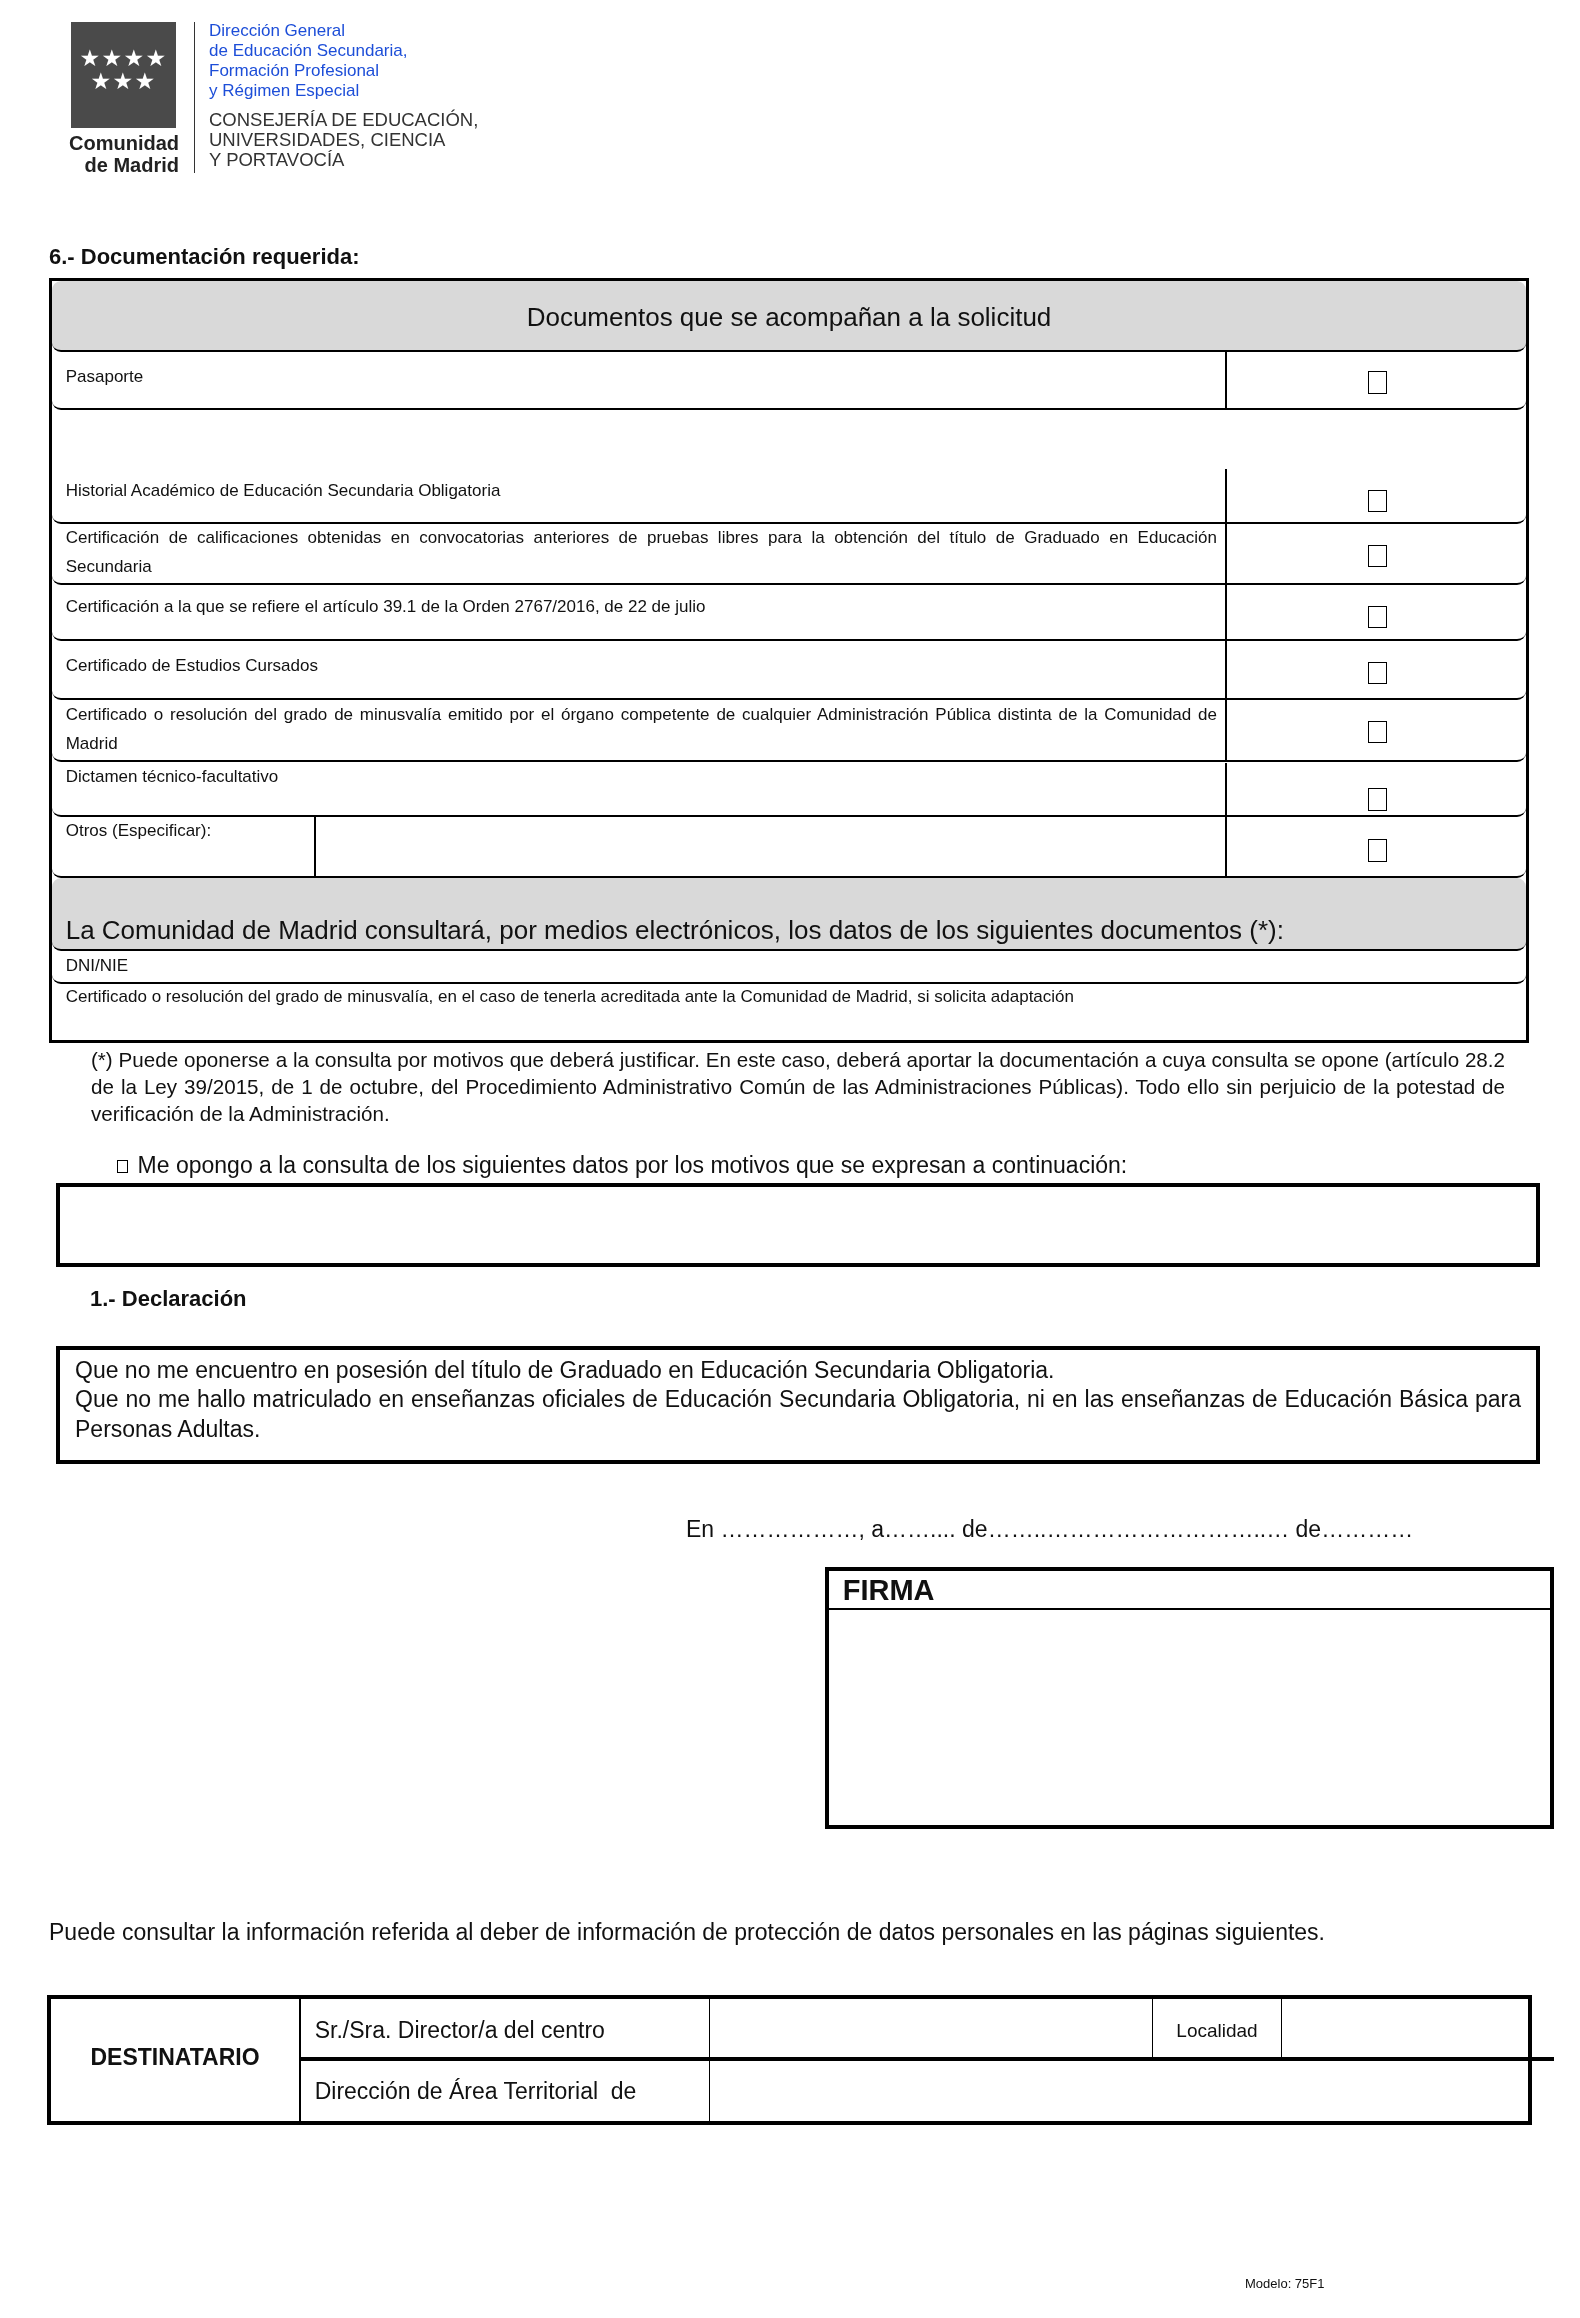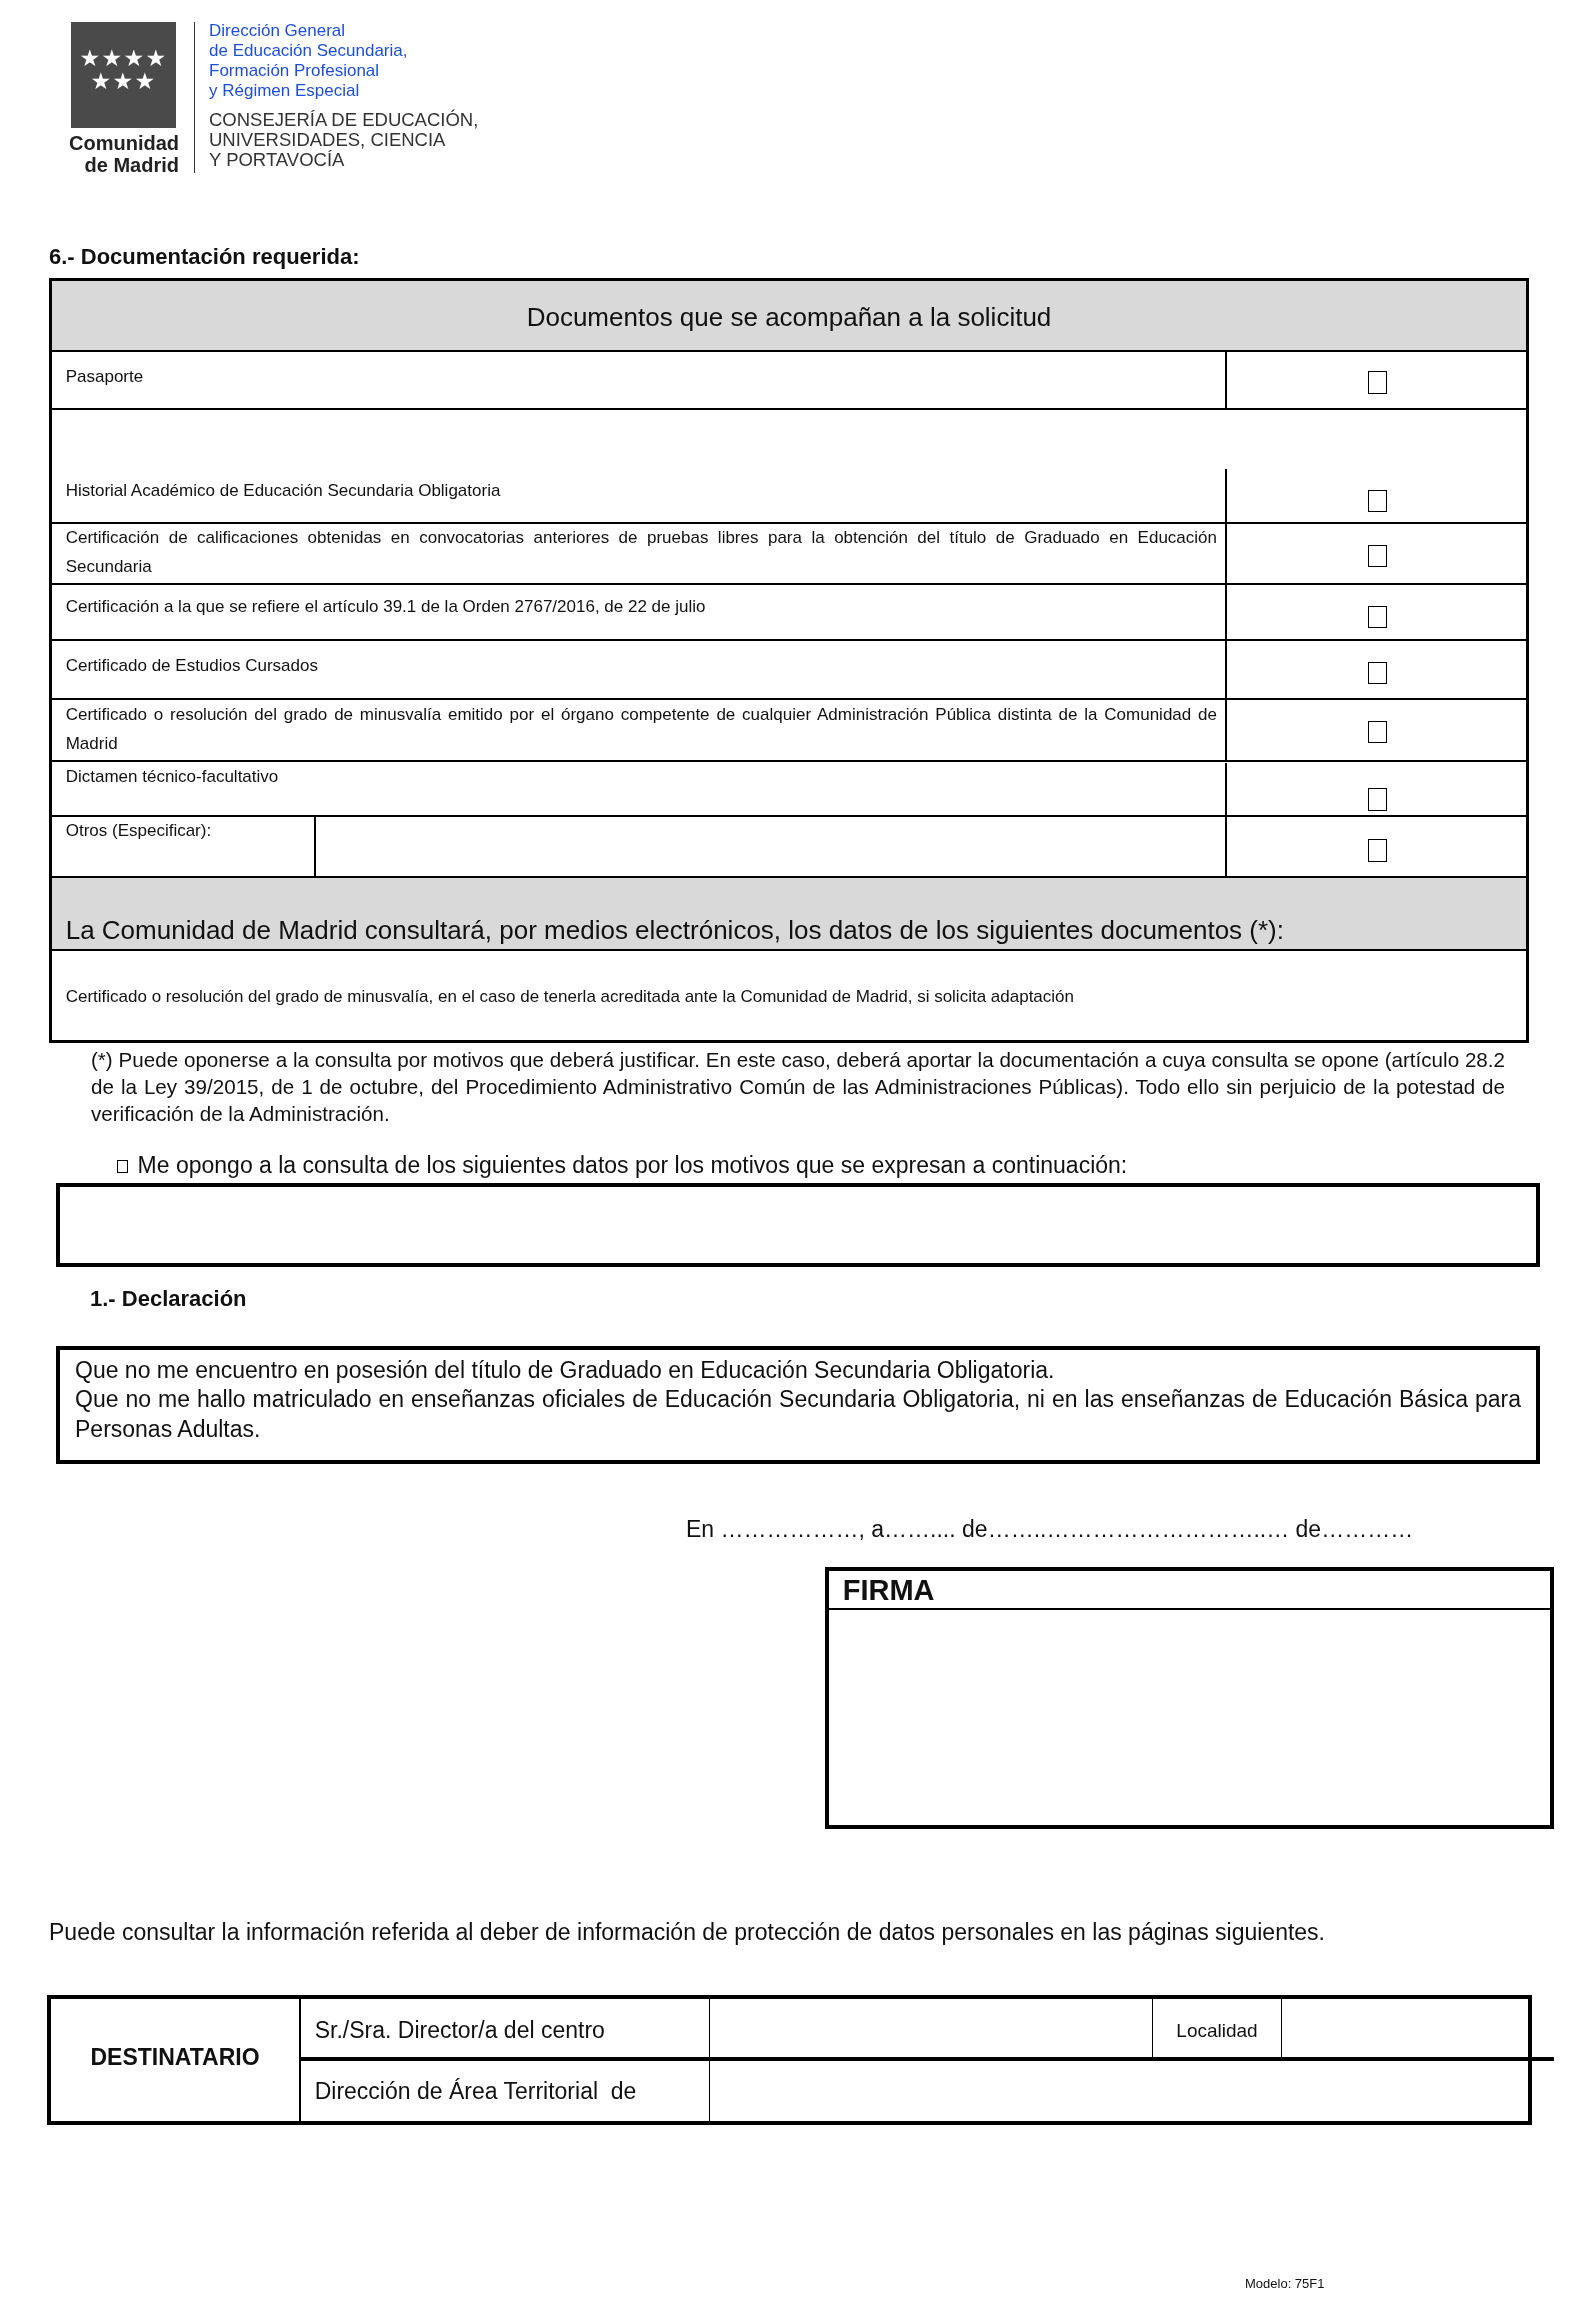--- a/index.html
+++ b/index.html
@@ -9,21 +9,21 @@
   
   #logo-box { left:71px; top:22px; width:105px; height:106px; background:#4a4a4a; }
   #logo-stars { left:71px; top:47px; width:105px; text-align:center; color:#fff; font-size:23px; line-height:23px; letter-spacing:1.4px; }
   #logo-name { left:69px; top:132px; font-weight:bold; font-size:20px; line-height:22px; color:#222; text-align:right; width:110px; }
   #logo-divider { left:194px; top:22px; width:1.4px; height:151px; background:#333; }
   #dept { left:209px; top:20.6px; font-size:17px; line-height:20px; color:#1d4ed8; }
   #consejeria { left:209px; top:110px; font-size:18.5px; line-height:20px; color:#333; }
   .sec-title { font-weight:bold; font-size:22px; }
   
   #doc-table { left:49px; top:278px; width:1480px; height:765px; border:3.4px solid #000; box-sizing:border-box; }
-  .row { position:absolute; left:0; right:0; border-bottom:2.7px solid #000; box-sizing:border-box; }
+  .row { position:absolute; left:0; right:0; border-bottom:2.7px solid #000; box-sizing:border-box;border-radius:9px; }
   .row-label { position:absolute; left:13.7px; right:309px; font-size:17px; line-height:29px; text-align:justify; text-align-last:left; }
   .check-cell { position:absolute; top:0; bottom:0; left:1173px; right:0; border-left:2.7px solid #000; }
   .checkbox { position:absolute; left:141px; width:16.5px; height:20.6px; border:1.4px solid #000; background:#fff; cursor:pointer; }
   .grey { background:#d9d9d9; }
   #footnote { left:91px; top:1046px; width:1414px; font-size:20.6px; line-height:27px; text-align:justify; }
   #oppose-line { left:117px; top:1152px; font-size:23px; }
   .small-cb { display:inline-block; width:9px; height:11px; border:1.4px solid #000; vertical-align:middle; margin-right:9.6px; cursor:pointer; }
   .boxed { border:4.1px solid #000; box-sizing:border-box; }
   #decl-box { left:56px; top:1346px; width:1484px; height:118px; padding:5.5px 15px; font-size:23px; line-height:29.5px; text-align:justify; }
   #date-line { left:686px; top:1516px; font-size:23px; }
@@ -111,20 +111,23 @@
     <div class="row-label" style="top:0px;right:auto;">Otros (Especificar):</div>
     <div style="position:absolute;left:262px;top:0;bottom:0;width:911px;border-left:2.1px solid #000;"></div>
     <div class="check-cell">
         <div class="checkbox" style="top:23px;"></div>
       </div>
   </div>
 
   <div class="row grey" style="top:597px;height:73px;">
     <div style="position:absolute;left:13.7px;bottom:2.7px;font-size:26px;">La Comunidad de Madrid consultará, por medios electrónicos, los datos de los siguientes documentos (*):</div>
   </div>
+  <div class="row" style="top:670px;height:33px;">
+    <div class="row-label" style="top:0px;right:13.7px;">DNI/NIE</div>
+  </div>
   <div class="row" style="top:702px;height:59px;border-bottom:none;">
     <div class="row-label" style="top:0px;right:13.7px;line-height:28px;text-align:left;">Certificado o resolución del grado de minusvalía, en el caso de tenerla acreditada ante la Comunidad de Madrid, si solicita adaptación</div>
   </div>
 </div>
 
 <div class="abs" id="footnote">(*) Puede oponerse a la consulta por motivos que deberá justificar. En este caso, deberá aportar la documentación a cuya consulta se opone (artículo 28.2 de la Ley 39/2015, de 1 de octubre, del Procedimiento Administrativo Común de las Administraciones Públicas). Todo ello sin perjuicio de la potestad de verificación de la Administración.</div>
 
 <div class="abs" id="oppose-line">
   <span class="small-cb"></span><span>Me opongo a la consulta de los siguientes datos por los motivos que se expresan a continuación:</span>
 </div>

